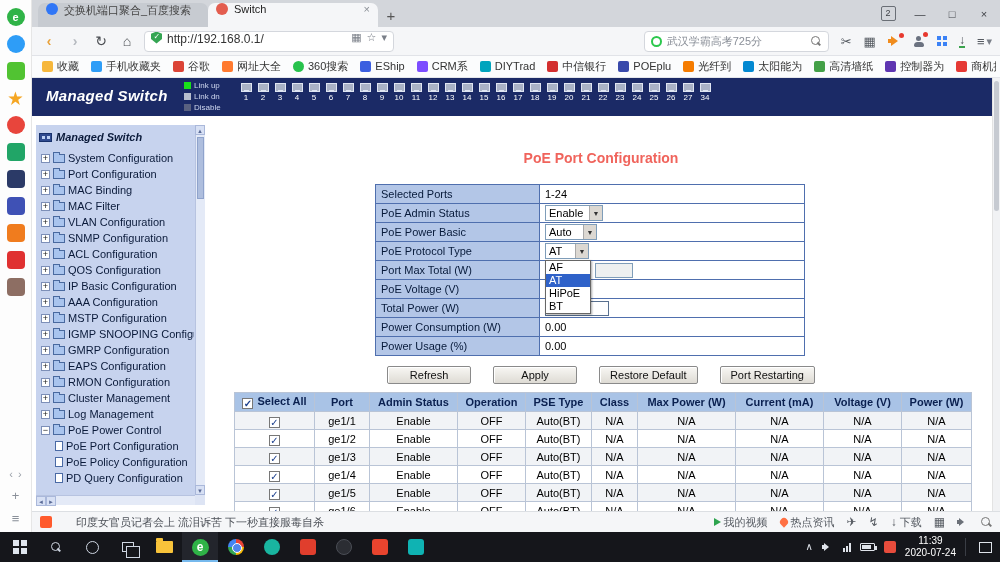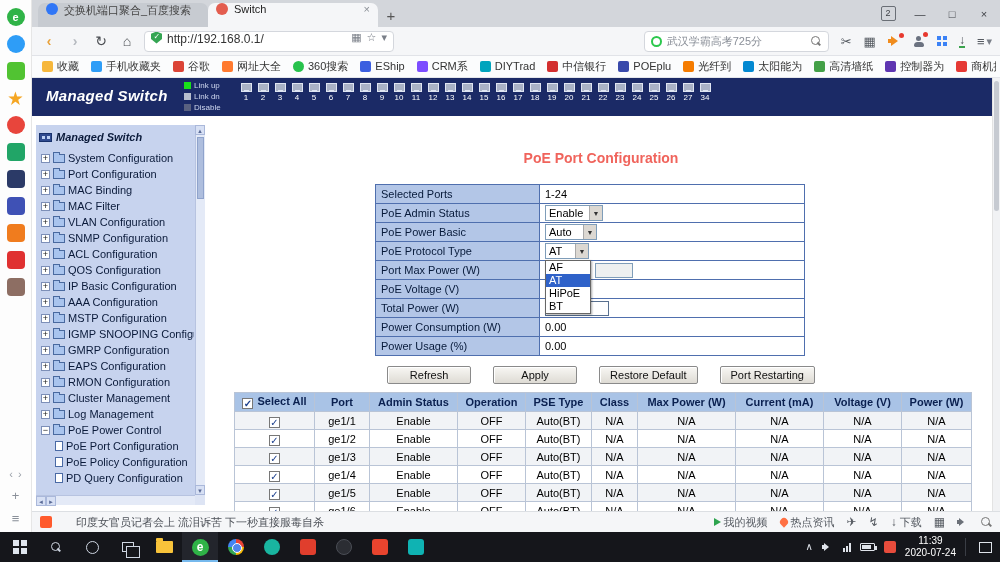--- a/index.html
+++ b/index.html
@@ -674,21 +674,21 @@
               <div class="dd-list">
 
               <div class="dd-item">AF</div>
                   <div class="dd-item hl">AT</div>
                   <div class="dd-item">HiPoE</div>
                   <div class="dd-item">BT</div>
                 </div>
             </td>
           </tr>
           <tr>
-            <td class="flabel">Port Max Power (W)</td>
+            <td class="flabel">Port Max Total (W)</td>
             <td class="fval"><span class="mini-input ml50"></span></td>
           </tr>
           <tr>
             <td class="flabel">PoE Voltage (V)</td>
             <td class="fval"></td>
           </tr>
           <tr>
             <td class="flabel">Total Power (W)</td>
             <td class="fval"><span class="text-input"></span></td>
           </tr>

